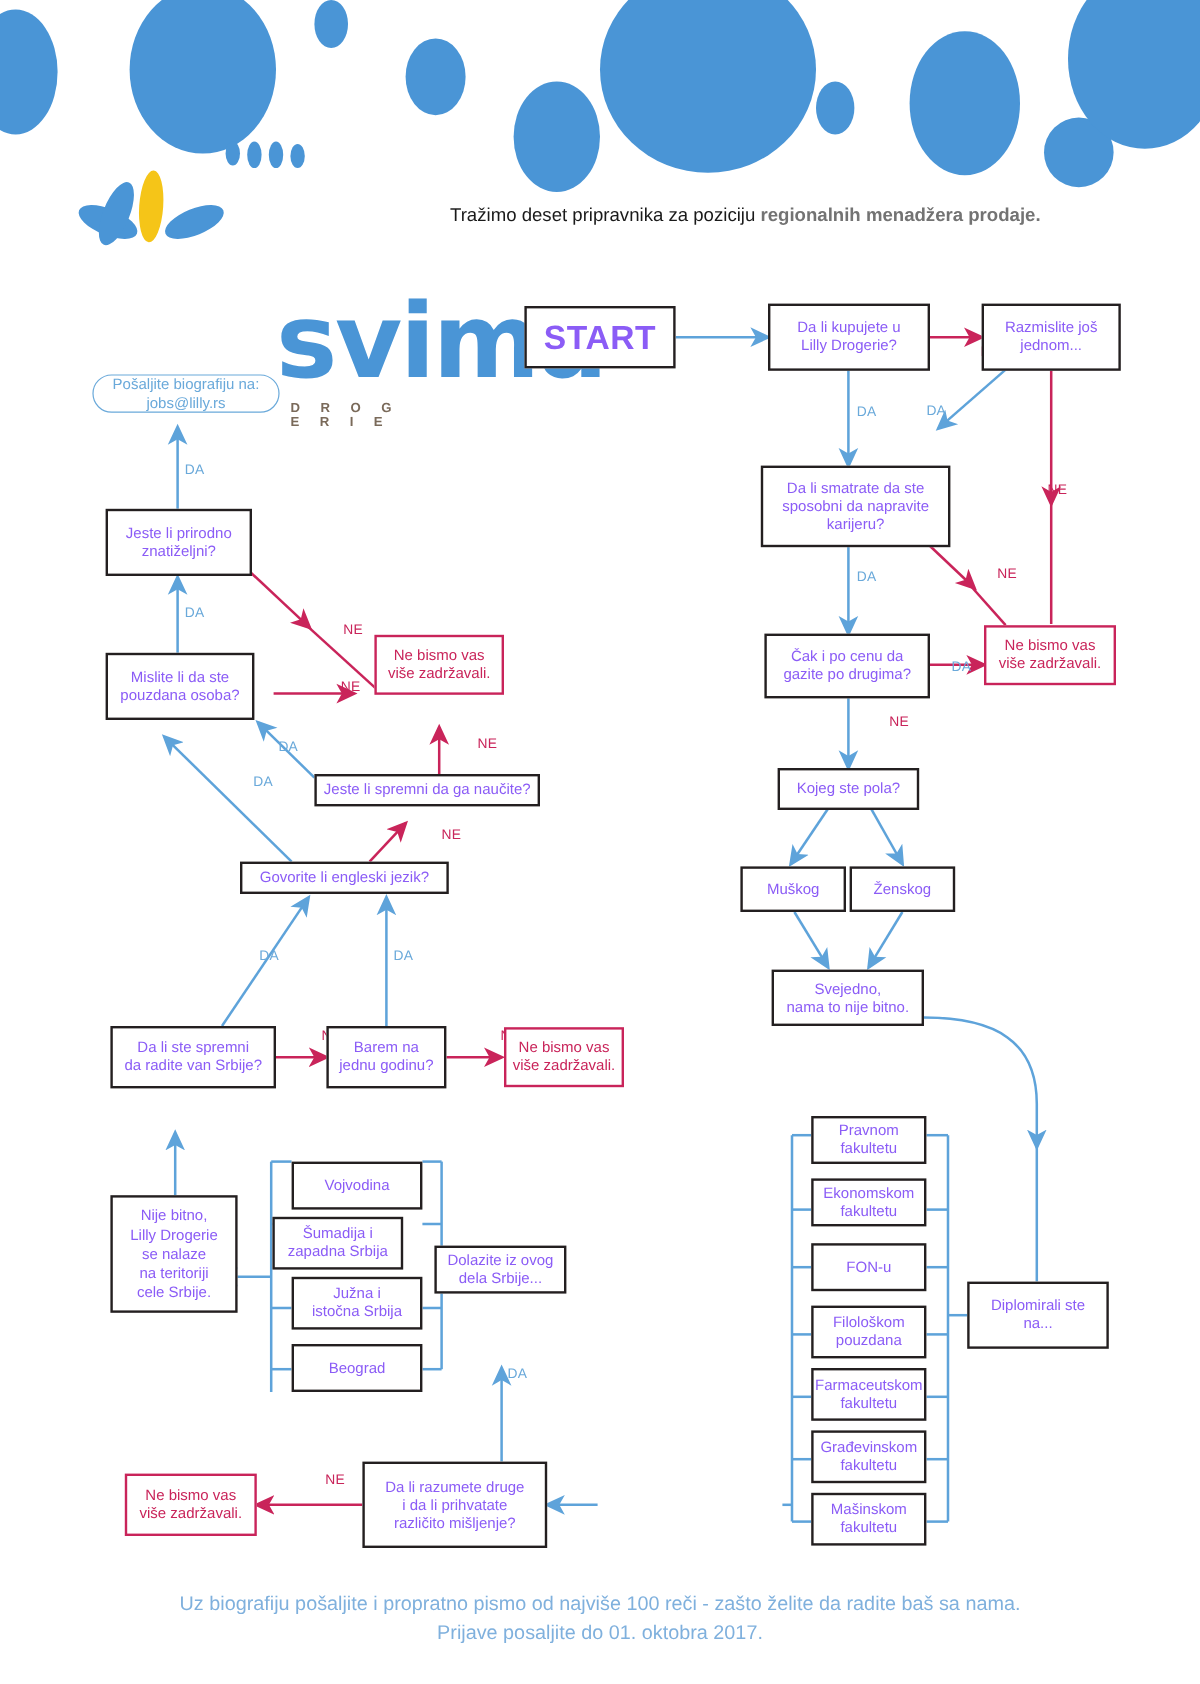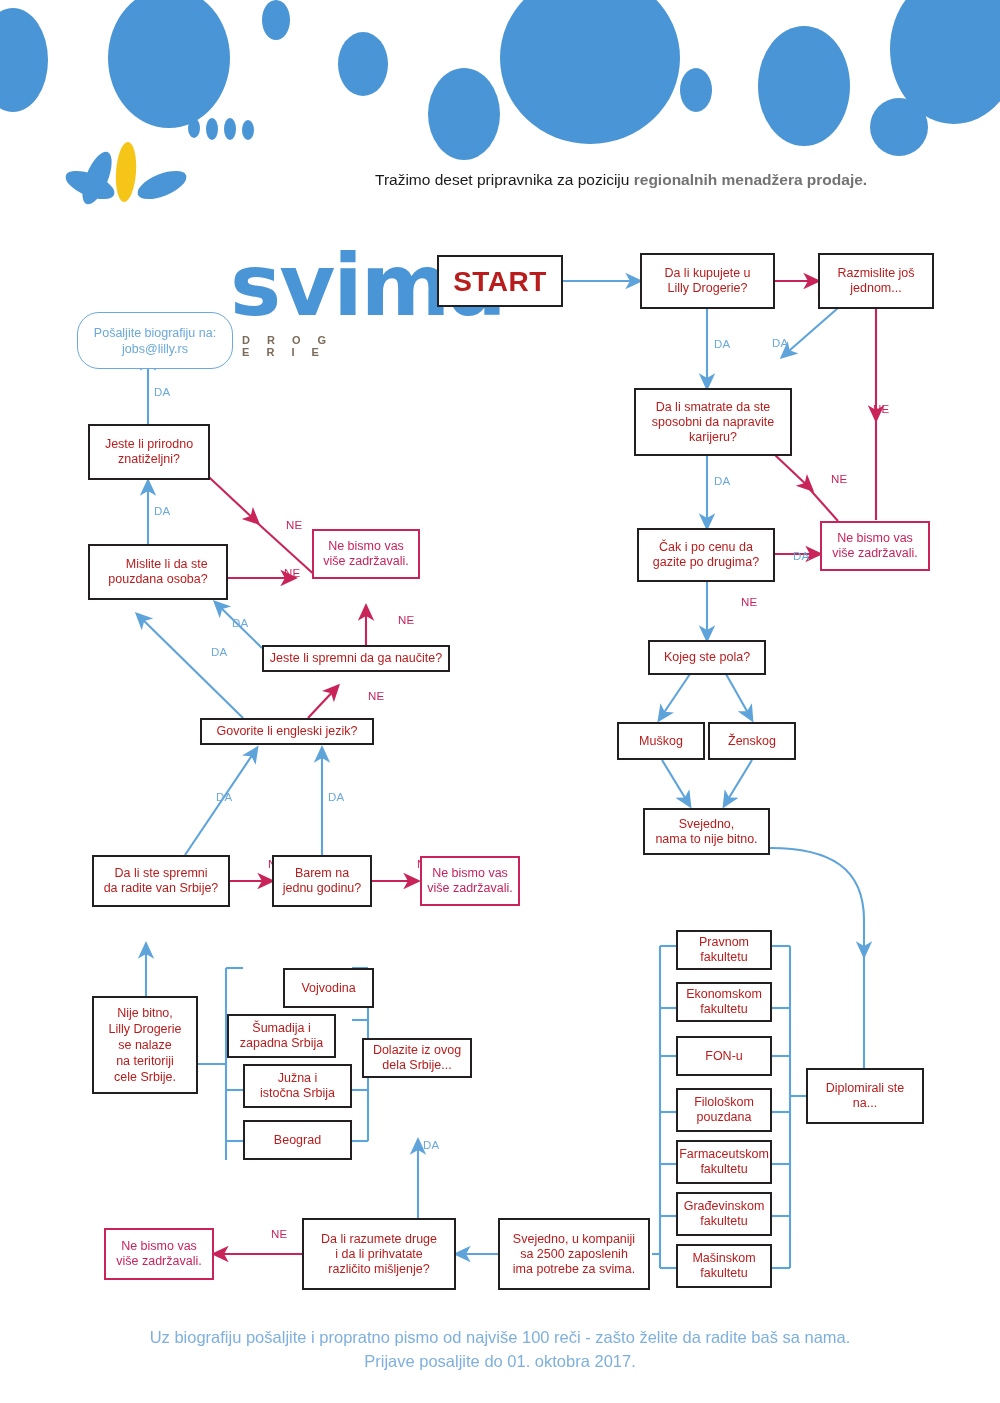--- a/index.html
+++ b/index.html
@@ -29,21 +29,21 @@
   
   #headline{position:absolute;left:375px;top:171px;
     font-size:15.5px;color:#1a1a1a;white-space:nowrap;}
   #headline .accent{color:#737373;font-weight:bold;}
 
   
   .node{
     position:absolute;box-sizing:border-box;
     border:2px solid #231f20;background:#ffffff;
     display:flex;align-items:center;justify-content:center;
-    text-align:center;color:#b91c1c;font-size:12.5px;line-height:15px;
+    text-align:center;color:#8b5cf6;font-size:12.5px;line-height:15px;
     padding:2px 4px;
   }
   .node.start{font-size:28px;font-weight:bold;letter-spacing:0.5px;}
   .node.reject{border-color:#c9245a;color:#c9245a;}
   .node.pill{
     border:1.6px solid #6aa9da;border-radius:22px;color:#6aa9da;
     background:#fff;font-size:12.5px;line-height:16px;
   }
 
   
@@ -237,25 +237,25 @@
 gazite po drugima?</div>
   <div class="node reject" style="left:820px;top:521px;width:110px;height:50px;white-space:pre-line;">Ne bismo vas
 više zadržavali.</div>
   <div class="node" style="left:648px;top:640px;width:118px;height:35px;">Kojeg ste pola?</div>
   <div class="node" style="left:617px;top:722px;width:88px;height:38px;">Muškog</div>
   <div class="node" style="left:708px;top:722px;width:88px;height:38px;">Ženskog</div>
   <div class="node" style="left:643px;top:808px;width:127px;height:47px;white-space:pre-line;">Svejedno,
 nama to nije bitno.</div>
   <div class="node" style="left:806px;top:1068px;width:118px;height:56px;">Diplomirali ste na...</div>
 
-  <div class="node pill" style="left:77px;top:312px;width:156px;height:57px;white-space:pre-line;">Pošaljite biografiju na:
+  <div class="node pill" style="left:77px;top:312px;width:156px;height:32px;white-space:pre-line;">Pošaljite biografiju na:
 jobs@lilly.rs</div>
   <div class="node" style="left:88px;top:424px;width:122px;height:56px;white-space:pre-line;">Jeste li prirodno
 znatiželjni?</div>
-  <div class="node" style="left:88px;top:544px;width:140px;height:56px;white-space:pre-line;text-align:right;">Mislite li da ste
+  <div class="node" style="left:88px;top:544px;width:124px;height:56px;white-space:pre-line;">Mislite li da ste
 pouzdana osoba?</div>
   <div class="node reject" style="left:312px;top:529px;width:108px;height:50px;white-space:pre-line;">Ne bismo vas
 više zadržavali.</div>
   <div class="node" style="left:262px;top:645px;width:188px;height:27px;">Jeste li spremni da ga naučite?</div>
   <div class="node" style="left:200px;top:718px;width:174px;height:27px;">Govorite li engleski jezik?</div>
   <div class="node" style="left:92px;top:855px;width:138px;height:52px;white-space:pre-line;">Da li ste spremni
 da radite van Srbije?</div>
   <div class="node" style="left:272px;top:855px;width:100px;height:52px;white-space:pre-line;">Barem na
 jednu godinu?</div>
   <div class="node reject" style="left:420px;top:856px;width:100px;height:50px;white-space:pre-line;">Ne bismo vas
@@ -265,26 +265,23 @@
 se nalaze
 na teritoriji
 cele Srbije.</div>
   <div class="node" style="left:362px;top:1038px;width:110px;height:40px;white-space:pre-line;">Dolazite iz ovog
 dela Srbije...</div>
   <div class="node" style="left:302px;top:1218px;width:154px;height:72px;white-space:pre-line;">Da li razumete druge
 i da li prihvatate
 različito mišljenje?</div>
   <div class="node reject" style="left:104px;top:1228px;width:110px;height:52px;white-space:pre-line;">Ne bismo vas
 više zadržavali.</div>
-  <div class="node" style="left:498px;top:1218px;width:152px;height:72px;white-space:pre-line;">Svejedno, u kompaniji
-sa 2500 zaposlenih
-ima potrebe za svima.</div>
 
   <div>
-    <div class="node" style="left:243px;top:968px;width:91px;height:40px;white-space:pre-line;margin-left:40px;">Vojvodina</div>
+    <div class="node" style="left:243px;top:968px;width:109px;height:40px;white-space:pre-line;">Vojvodina</div>
     <div class="node" style="left:227px;top:1014px;width:109px;height:44px;white-space:pre-line;">Šumadija i
 zapadna Srbija</div>
     <div class="node" style="left:243px;top:1064px;width:109px;height:44px;white-space:pre-line;">Južna i
 istočna Srbija</div>
     <div class="node" style="left:243px;top:1120px;width:109px;height:40px;white-space:pre-line;">Beograd</div>
   </div>
 
   <div>
     <div class="node" style="left:676px;top:930px;width:96px;height:40px;white-space:pre-line;">Pravnom
 fakultetu</div>

